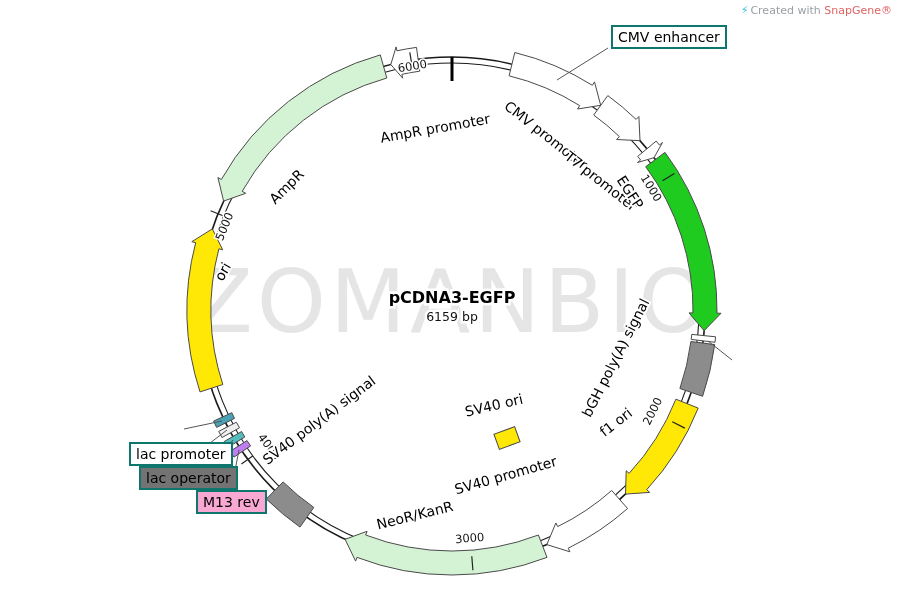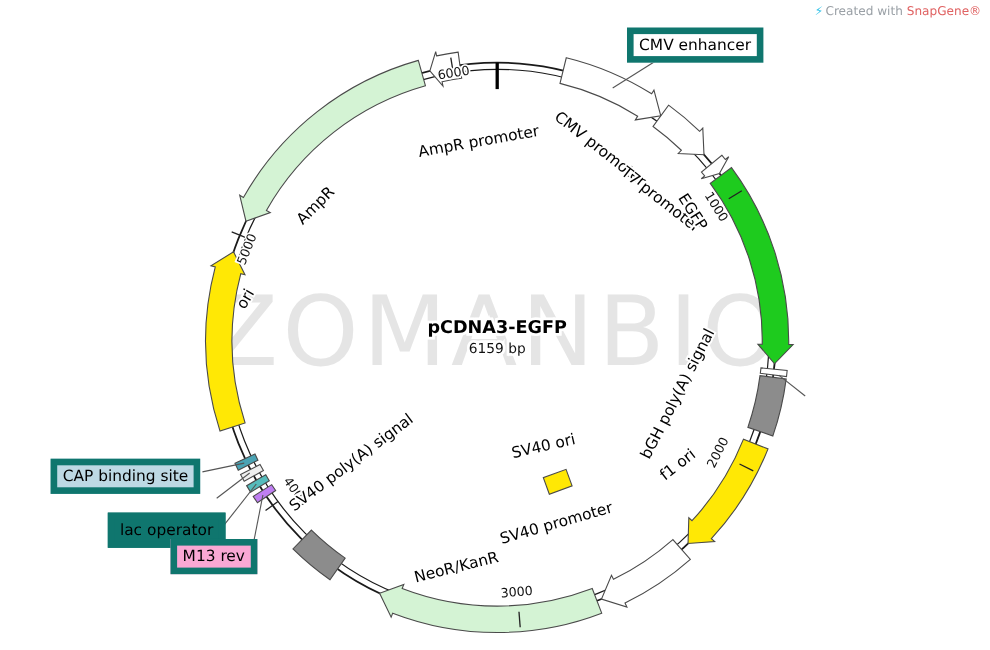--- a/index.html
+++ b/index.html
@@ -2,24 +2,24 @@
 <html><head>
 <meta charset="utf-8">
 <style>
   html,body{margin:0;padding:0;background:#fff;}
   .stage{position:relative;width:900px;height:591px;background:#ffffff;overflow:hidden;
          font-family:"DejaVu Sans",sans-serif;}
   svg{position:absolute;left:0;top:0;}
   .credit{position:absolute;top:4px;right:8px;font-size:11px;color:#9aa0a6;}
   .credit .bolt{color:#36c3e8;font-size:11px;margin-right:2px;}
   .credit .brand{color:#e06363;}
-  .box{position:absolute;border:6px solid #0f766e;background:#fff;font-size:14px;
-       color:#000;padding:1px 5px;line-height:18px;white-space:nowrap;}
+  .box{position:absolute;border:2px solid #0f766e;background:#fff;font-size:14px;
+       color:#000;padding:1px 5px;line-height:18px;white-space:nowrap;margin-left:41px;}
   .box.cap{background:#bdd9e4;}
-  .box.laco{background:#0f766e;}
+  .box.laco{background:#737373;}
   .box.m13{background:#f9a8d4;}
   text{font-family:"DejaVu Sans",sans-serif;}
   .lbl{font-size:14px;fill:#000;paint-order:stroke;stroke:#ffffff;stroke-width:3.5px;}
   .tick{font-size:11.5px;fill:#111;paint-order:stroke;stroke:#ffffff;stroke-width:3px;}
   .title{font-size:16px;font-weight:bold;fill:#000;paint-order:stroke;stroke:#fff;stroke-width:5px;}
   .size{font-size:12.5px;fill:#111;paint-order:stroke;stroke:#fff;stroke-width:5px;}
   .wm{font-size:88px;fill:#c2c2c2;opacity:.42;letter-spacing:4px;}
   .feat{stroke:#4a4a4a;stroke-width:1;}
   .leader{stroke:#555;stroke-width:1;}
   .tline{stroke:#222;stroke-width:1.2;}
@@ -88,20 +88,20 @@
     <text class="lbl" x="322" y="424" text-anchor="middle" transform="rotate(-37 322 424)">SV40 poly(A) signal</text>
     <text class="lbl" x="227" y="274" text-anchor="middle" transform="rotate(-60 227 274)">ori</text>
     <text class="lbl" x="290" y="190" text-anchor="middle" transform="rotate(-45 290 190)">AmpR</text>
     <text class="lbl" x="436" y="133" text-anchor="middle" transform="rotate(-10 436 133)">AmpR promoter</text>
 
     <text class="title" x="452" y="303" text-anchor="middle">pCDNA3-EGFP</text>
     <text class="size" x="452" y="321" text-anchor="middle">6159 bp</text>
   </svg>
 
   <div class="box" style="left:570px;top:25px;">CMV enhancer</div>
-  <div class="box cap" style="left:46px;top:417px;">CAP binding site</div>
+  <div class="box" style="left:88px;top:442px;">lac promoter</div>
   <div class="box laco" style="left:98px;top:466px;">lac operator</div>
   <div class="box m13" style="left:155px;top:490px;">M13 rev</div>
 
   <div class="credit">
     <span class="bolt">⚡</span><span>Created with </span><span class="brand">SnapGene®</span>
   </div>
 </div>
 
 </body></html>

